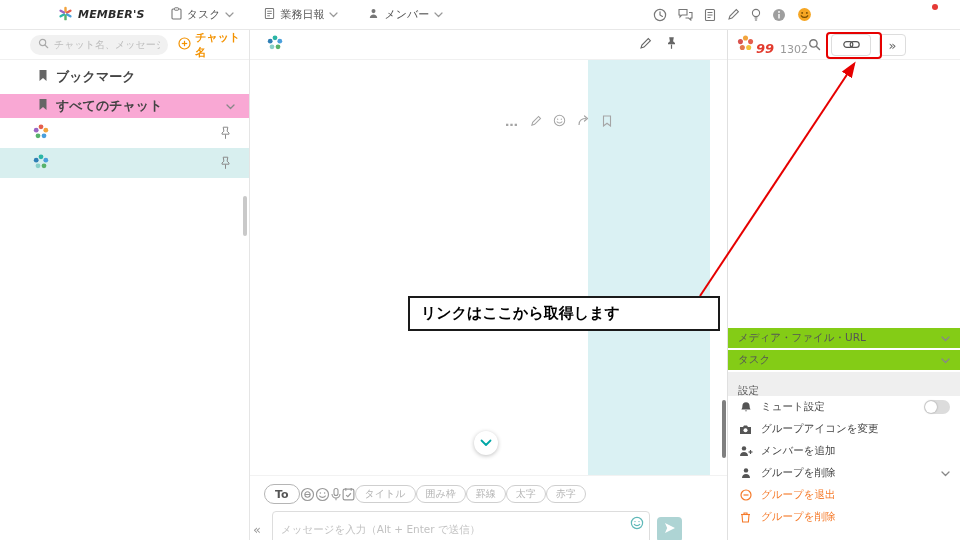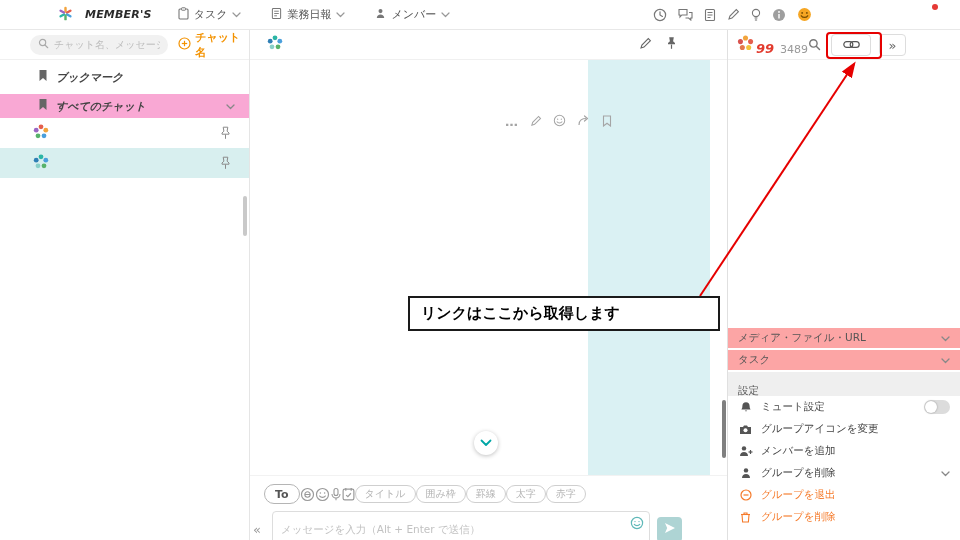--- a/index.html
+++ b/index.html
@@ -1,37 +1,37 @@
 <!DOCTYPE html>
 <html><head>
 <meta charset="utf-8">
 <style>
   * { box-sizing: border-box; margin: 0; padding: 0; }
   body { font-family: "DejaVu Sans", "Liberation Sans", sans-serif; background: #fff; }
   .app { position: relative; width: 960px; height: 540px; background: #fff; overflow: hidden; color: #333; font-size: 11px; }
 
   
   .topbar { position: absolute; top: 0; left: 0; width: 960px; height: 30px; background: #fff; border-bottom: 1px solid #e8e8e8; display: flex; align-items: center; z-index: 5; }
-  .logo { display: flex; align-items: center; gap: 12px; margin-left: 58px; cursor: pointer; justify-content: center; }
+  .logo { display: flex; align-items: center; gap: 5px; margin-left: 58px; cursor: pointer; justify-content: center; }
   .logo-text { font-weight: bold; font-style: italic; font-size: 11px; color: #2b2b2b; letter-spacing: .2px; }
   .topnav { display: flex; align-items: center; margin-left: 26px; gap: 30px; }
   .topnav-item { display: flex; align-items: center; gap: 5px; font-size: 11px; color: #555; cursor: pointer; }
   .top-icons { margin-left: auto; margin-right: 148px; display: flex; align-items: center; gap: 11px; }
   .top-icons > span { display: flex; align-items: center; cursor: pointer; }
   .notif-dot { position: absolute; top: 4px; right: 22px; width: 6px; height: 6px; border-radius: 50%; background: #e53935; }
 
   
   .sidebar { position: absolute; top: 30px; left: 0; width: 250px; height: 510px; background: #fff; border-right: 1px solid #e5e5e5; }
   .sidebar-header { height: 30px; display: flex; align-items: center; padding-left: 30px; border-bottom: 1px solid #f0f0f0; }
   .search-box { width: 142px; height: 20px; background: #f1f1f1; border-radius: 10px; display: flex; align-items: center; padding: 0 8px; gap: 5px; }
   .search-box input { border: none; background: transparent; outline: none; font-size: 10px; color: #333; width: 100%; font-family: inherit; }
   .search-box input::placeholder { color: #bdbdbd; }
   .new-chat { margin-left: 10px; display: flex; align-items: center; gap: 4px; color: #f39200; font-size: 11px; font-weight: 600; cursor: pointer; }
   .sb-row { display: flex; align-items: center; height: 26px; padding: 0 14px 0 38px; gap: 8px; }
-  .sb-row .lbl { font-size: 11px; color: #444; font-weight: 600; font-style: italic; }
+  .sb-row .lbl { font-size: 13px; color: #444; font-weight: 600; }
   .sb-row.allchats { background: #f9a8d4; height: 24px; margin-top: 4px; }
   .chat-item { display: flex; align-items: center; height: 30px; padding: 0 18px 0 32px; cursor: pointer; }
   .chat-item.selected { background: #d8efef; }
   .chat-item .pin { margin-left: auto; display: flex; }
   .sidebar-scrollbar { position: absolute; right: 2px; top: 166px; width: 4px; height: 40px; background: #c9c9c9; border-radius: 2px; }
   .mla { margin-left: auto; }
 
   
   .main { position: absolute; top: 30px; left: 250px; width: 477px; height: 510px; background: #fff; }
   .main-header { height: 30px; border-bottom: 1px solid #f0f0f0; display: flex; align-items: center; padding: 0 50px 0 16px; }
@@ -63,21 +63,21 @@
   .reactions { position: absolute; left: 8px; top: 4px; display: flex; align-items: flex-end; }
   .reaction-badge { color: #e23b2e; font-weight: 800; font-style: italic; font-size: 13px; margin-left: 1px; }
   .reaction-count { color: #999; font-size: 11px; margin-left: 6px; font-weight: 400; }
   .hdr-search { position: absolute; left: 80px; top: 8px; cursor: pointer; display: flex; }
   .hdr-btn { position: absolute; top: 4px; height: 22px; border: 1px solid #ddd; border-radius: 4px; background: #fff; display: flex; align-items: center; justify-content: center; cursor: pointer; }
   .hdr-link-btn { left: 103px; width: 40px; }
   .hdr-expand-btn { left: 151px; width: 27px; color: #666; font-size: 13px; }
   .panel-overview { height: 22px; background: #efefef; display: flex; align-items: center; gap: 7px; padding: 0 10px; border-bottom: 1px solid #e7e7e7; }
   .panel-overview .lbl { color: #444; font-size: 10.5px; font-weight: 600; }
   .overview-content { height: 268px; background: #fff; }
-  .panel-accordion { height: 22px; background: #fca5a5; display: flex; align-items: center; padding: 0 10px; color: #555; font-size: 10.5px; border-bottom: 2px solid #fff; cursor: pointer; }
+  .panel-accordion { height: 22px; background: #84cc16; display: flex; align-items: center; padding: 0 10px; color: #555; font-size: 10.5px; border-bottom: 2px solid #fff; cursor: pointer; }
   .panel-heading { height: 20px; background: #efefef; display: flex; align-items: flex-start; padding: 12px 10px; color: #555; font-size: 10.5px; }
   .panel-item { height: 22px; display: flex; align-items: center; gap: 8px; padding: 0 10px; font-size: 10.5px; color: #444; cursor: pointer; background: #fff; }
   .panel-item .ic { width: 15px; display: flex; justify-content: center; }
   .panel-item.danger { color: #f57a2a; }
   .toggle { width: 26px; height: 14px; border-radius: 7px; background: #dcdcdc; position: relative; display: inline-block; cursor: pointer; }
   .toggle .knob { position: absolute; left: 1px; top: 1px; width: 12px; height: 12px; border-radius: 50%; background: #fff; box-shadow: 0 0 2px rgba(0,0,0,.35); }
 
   
   .overlay { position: absolute; inset: 0; pointer-events: none; z-index: 15; }
   .anno-label { position: absolute; left: 408px; top: 296px; width: 312px; height: 35px; border: 2px solid #1a1a1a; background: #fff; display: flex; align-items: center; padding: 0 11px; font-size: 15px; font-weight: bold; color: #000; }
@@ -378,21 +378,21 @@
     <div class="panel-header">
       <div class="reactions">
         <span><svg width="19" height="19" viewBox="0 0 18 18">
               <circle cx="9" cy="3.8" r="2.4" fill="#f2a43c"></circle>
               <circle cx="13.8" cy="7.2" r="2.4" fill="#e45f4d"></circle>
               <circle cx="12" cy="12.8" r="2.4" fill="#f3c33c"></circle>
               <circle cx="6" cy="12.8" r="2.4" fill="#e4784d"></circle>
               <circle cx="4.2" cy="7.2" r="2.4" fill="#d9534f"></circle>
             </svg></span>
         <span class="reaction-badge">99</span>
-        <span class="reaction-count">3489</span>
+        <span class="reaction-count">1302</span>
       </div>
       <span class="hdr-search">
           <svg width="13" height="13" viewBox="0 0 12 12">
             <circle cx="5" cy="5" r="3.4" fill="none" stroke="#777" stroke-width="1.3"></circle>
             <line x1="7.6" y1="7.6" x2="10.6" y2="10.6" stroke="#777" stroke-width="1.3" stroke-linecap="round"></line>
           </svg>
         </span>
       <span class="hdr-btn hdr-link-btn">
         <span><svg width="17" height="9" viewBox="0 0 17 9">
               <rect x="0.8" y="1.6" width="9" height="5.8" rx="2.9" fill="none" stroke="#555" stroke-width="1.2"></rect>

